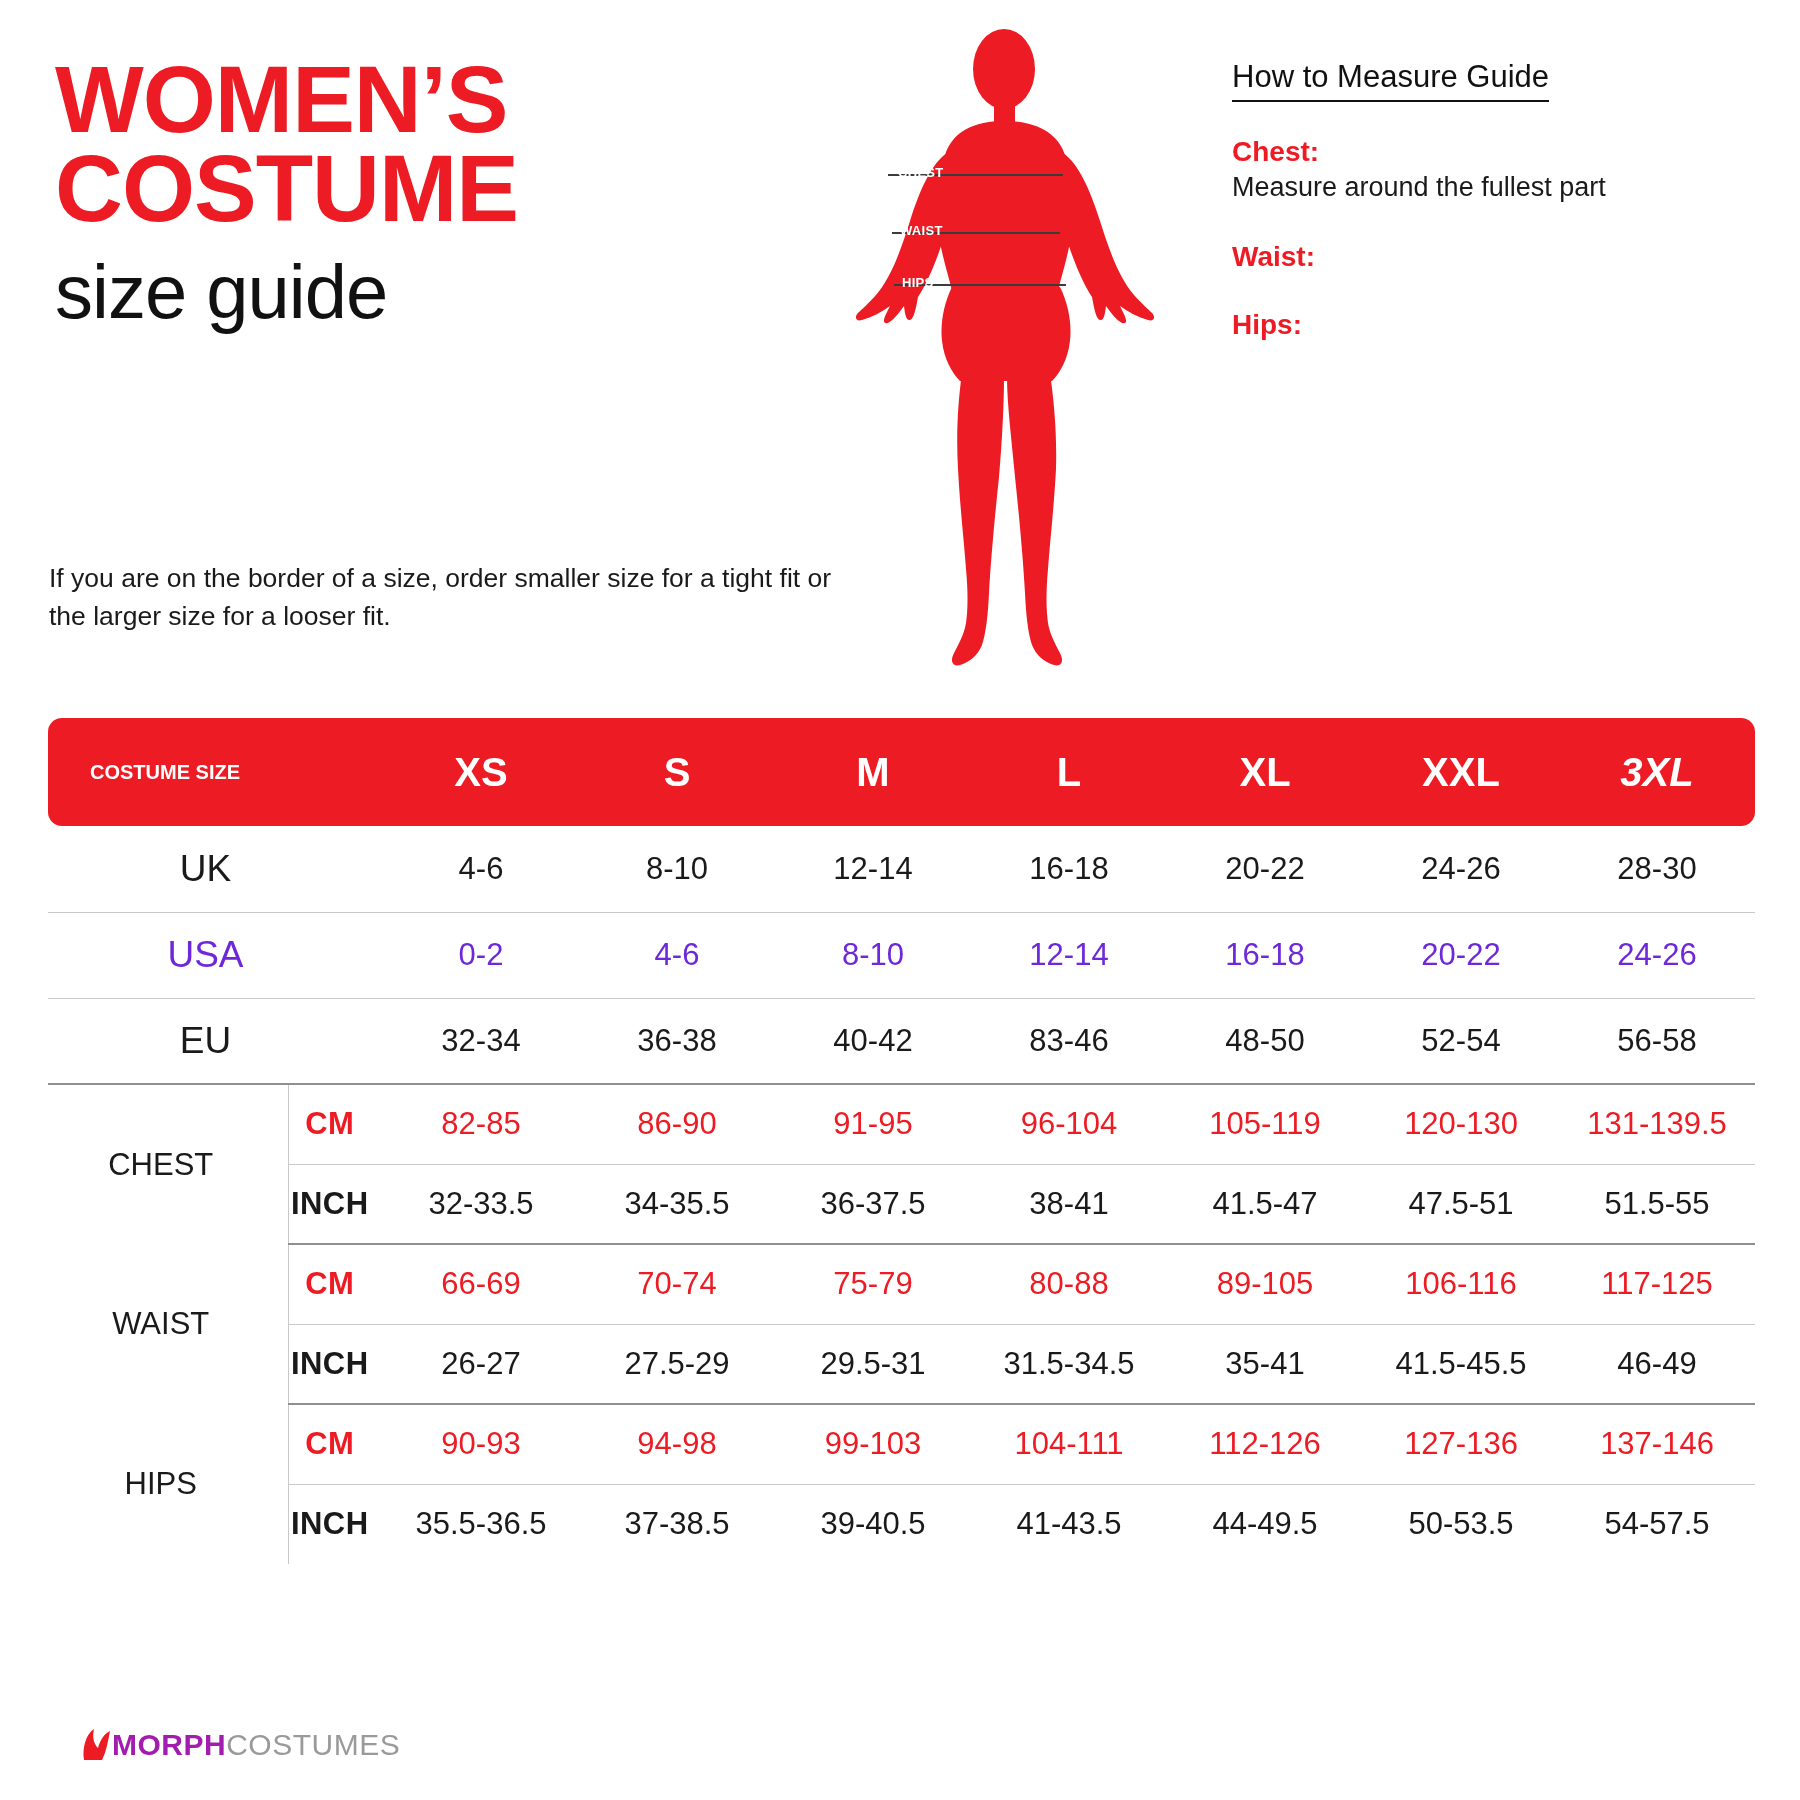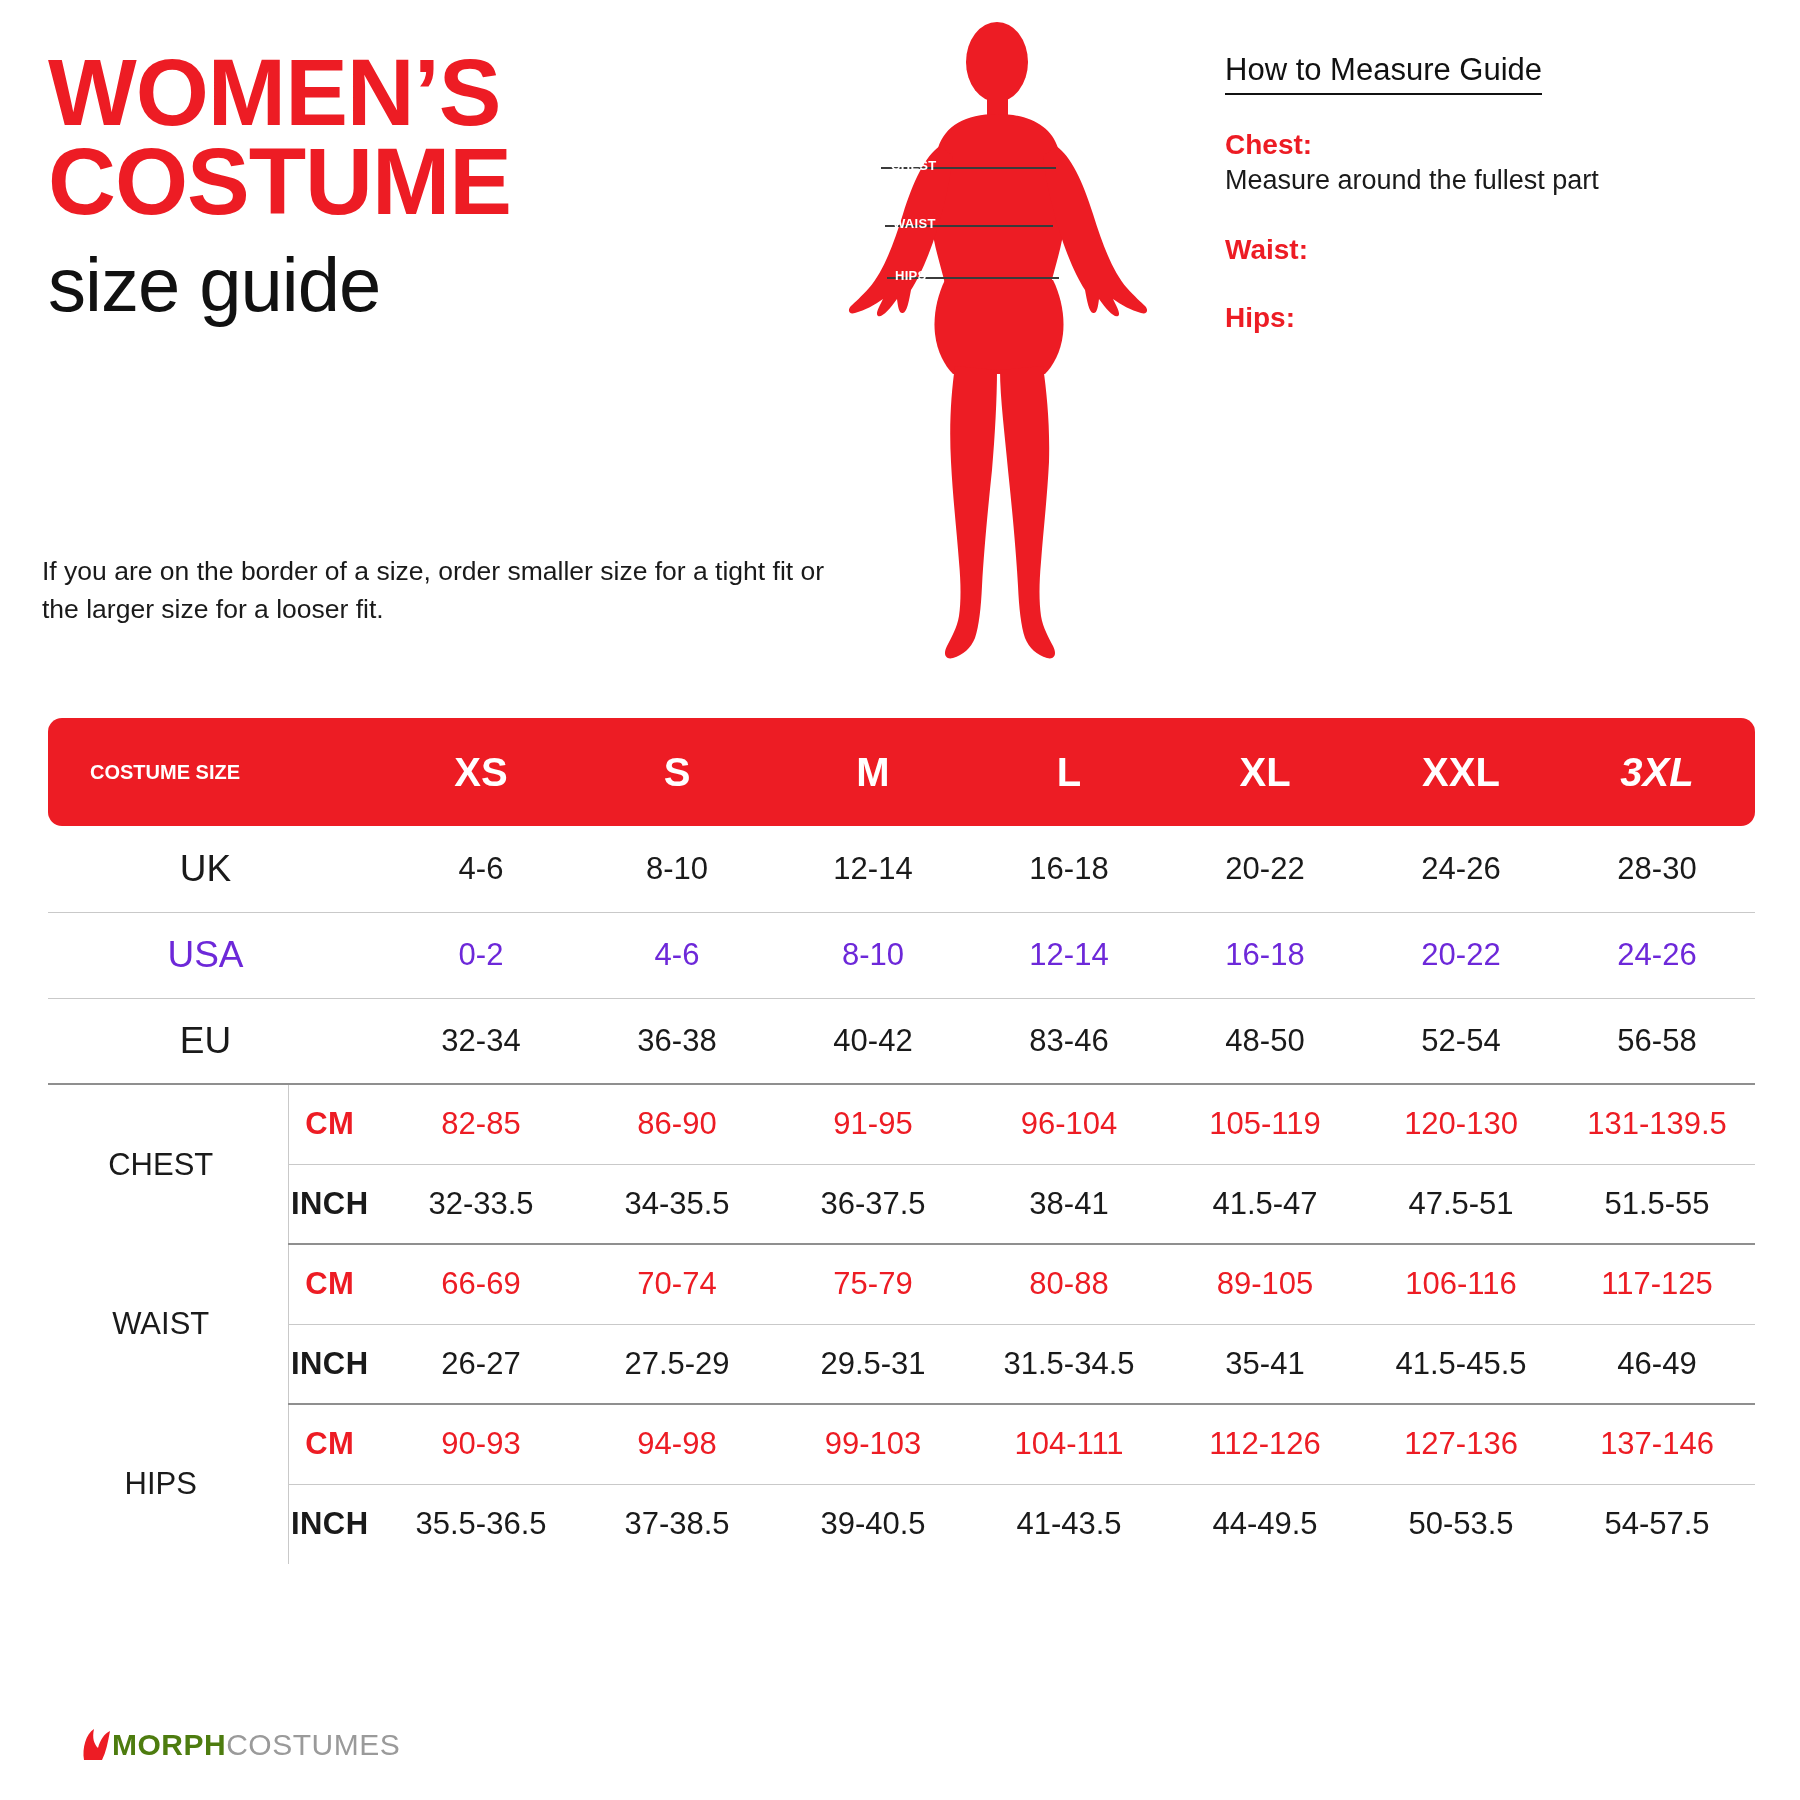--- a/index.html
+++ b/index.html
@@ -3,21 +3,21 @@
 <meta charset="utf-8">
 <style>
   * { box-sizing: border-box; margin: 0; padding: 0; }
   html, body {
     width: 1800px; height: 1800px;
     background: #ffffff;
     font-family: "Liberation Sans", sans-serif;
     color: #1a1a1a;
     overflow: hidden;
   }
-  .page { position: relative; width: 1800px; height: 1800px; padding: 0; border-radius: 14px; }
+  .page { position: relative; width: 1800px; height: 1800px; padding: 7px; border-radius: 14px; }
 
   
   .header {
     position: relative;
     height: 700px;
   }
   .title-block {
     position: absolute;
     left: 48px;
     top: 48px;
@@ -191,21 +191,21 @@
   }
   .logo-mark {
     width: 34px; height: 38px;
     position: relative;
     margin-right: -6px;
   }
   .logo-text {
     font-size: 30px;
     letter-spacing: 0.5px;
   }
-  .logo-text .b { color: #4d7c0f; font-weight: 700; }
+  .logo-text .b { color: #a21caf; font-weight: 700; }
   .logo-text .g { color: #9a9a9a; font-weight: 400; }
 </style>
 </head>
 <body>
 
 <div class="page">
 
   <div class="header">
 
     <div class="title-block">

